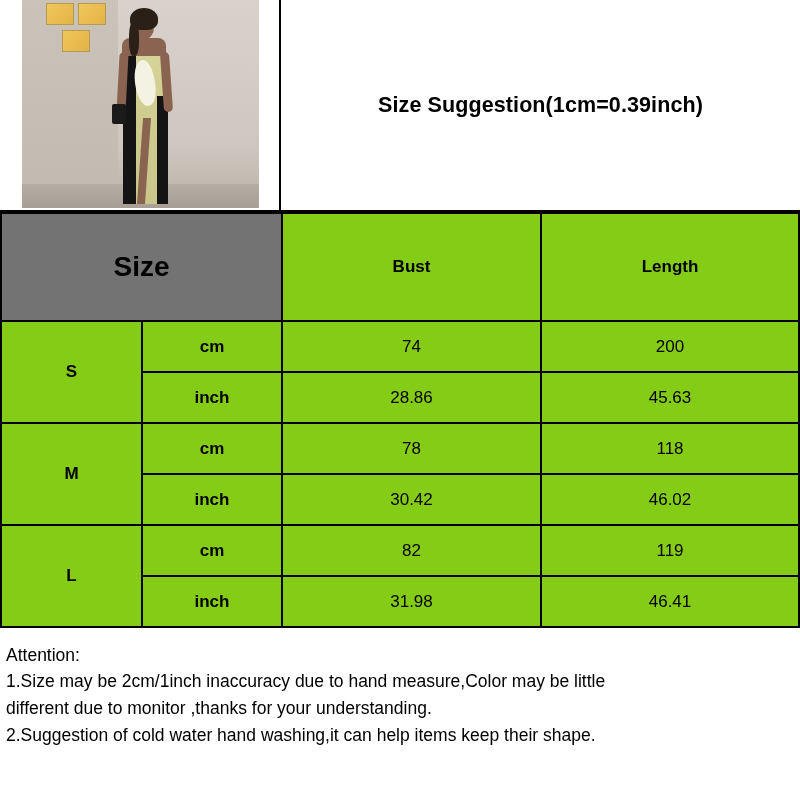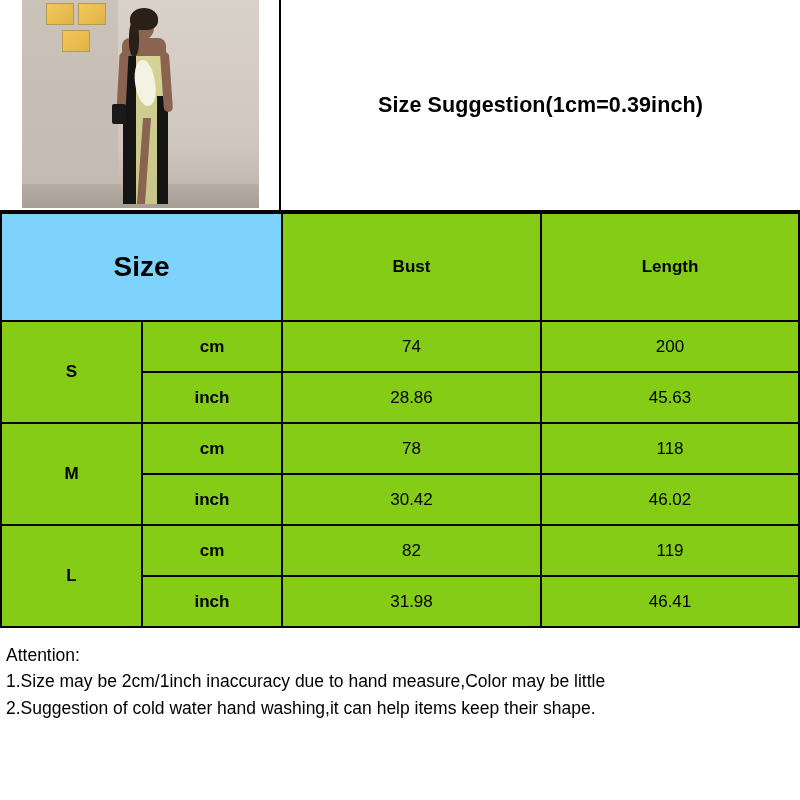--- a/index.html
+++ b/index.html
@@ -149,21 +149,21 @@
   .col-bust   { width: 259px; }
   .col-length { width: 258px; }
 
   td.hdr {
     height: 106px;
     background: #eee6e0;
     font-weight: bold;
   }
   td.hdr.size-hdr {
     font-size: 28px;
-    background: #7dd3fc;
+    background: #737373;
   }
   td.hdr.metric {
     font-size: 17px;
   }
   td.size-label {
     background: #d5cdc7;
     font-size: 19px;
     font-weight: bold;
     width: 141px;
   }
@@ -278,17 +278,18 @@
         <td class="unit">inch</td>
         <td class="value">31.98</td>
         <td class="value">46.41</td>
       </tr>
     </tbody>
   </table>
 
   <div class="attention">
     <div class="head">Attention:</div>
     <div class="line">1.Size may be 2cm/1inch inaccuracy due to hand measure,Color may be little</div>
+    <div class="line">different due to monitor ,thanks for your understanding.</div>
     <div class="line">2.Suggestion of cold water hand washing,it can help items keep their shape.</div>
   </div>
 
   <div class="footer-space"></div>
 </div>
 
 </body></html>

